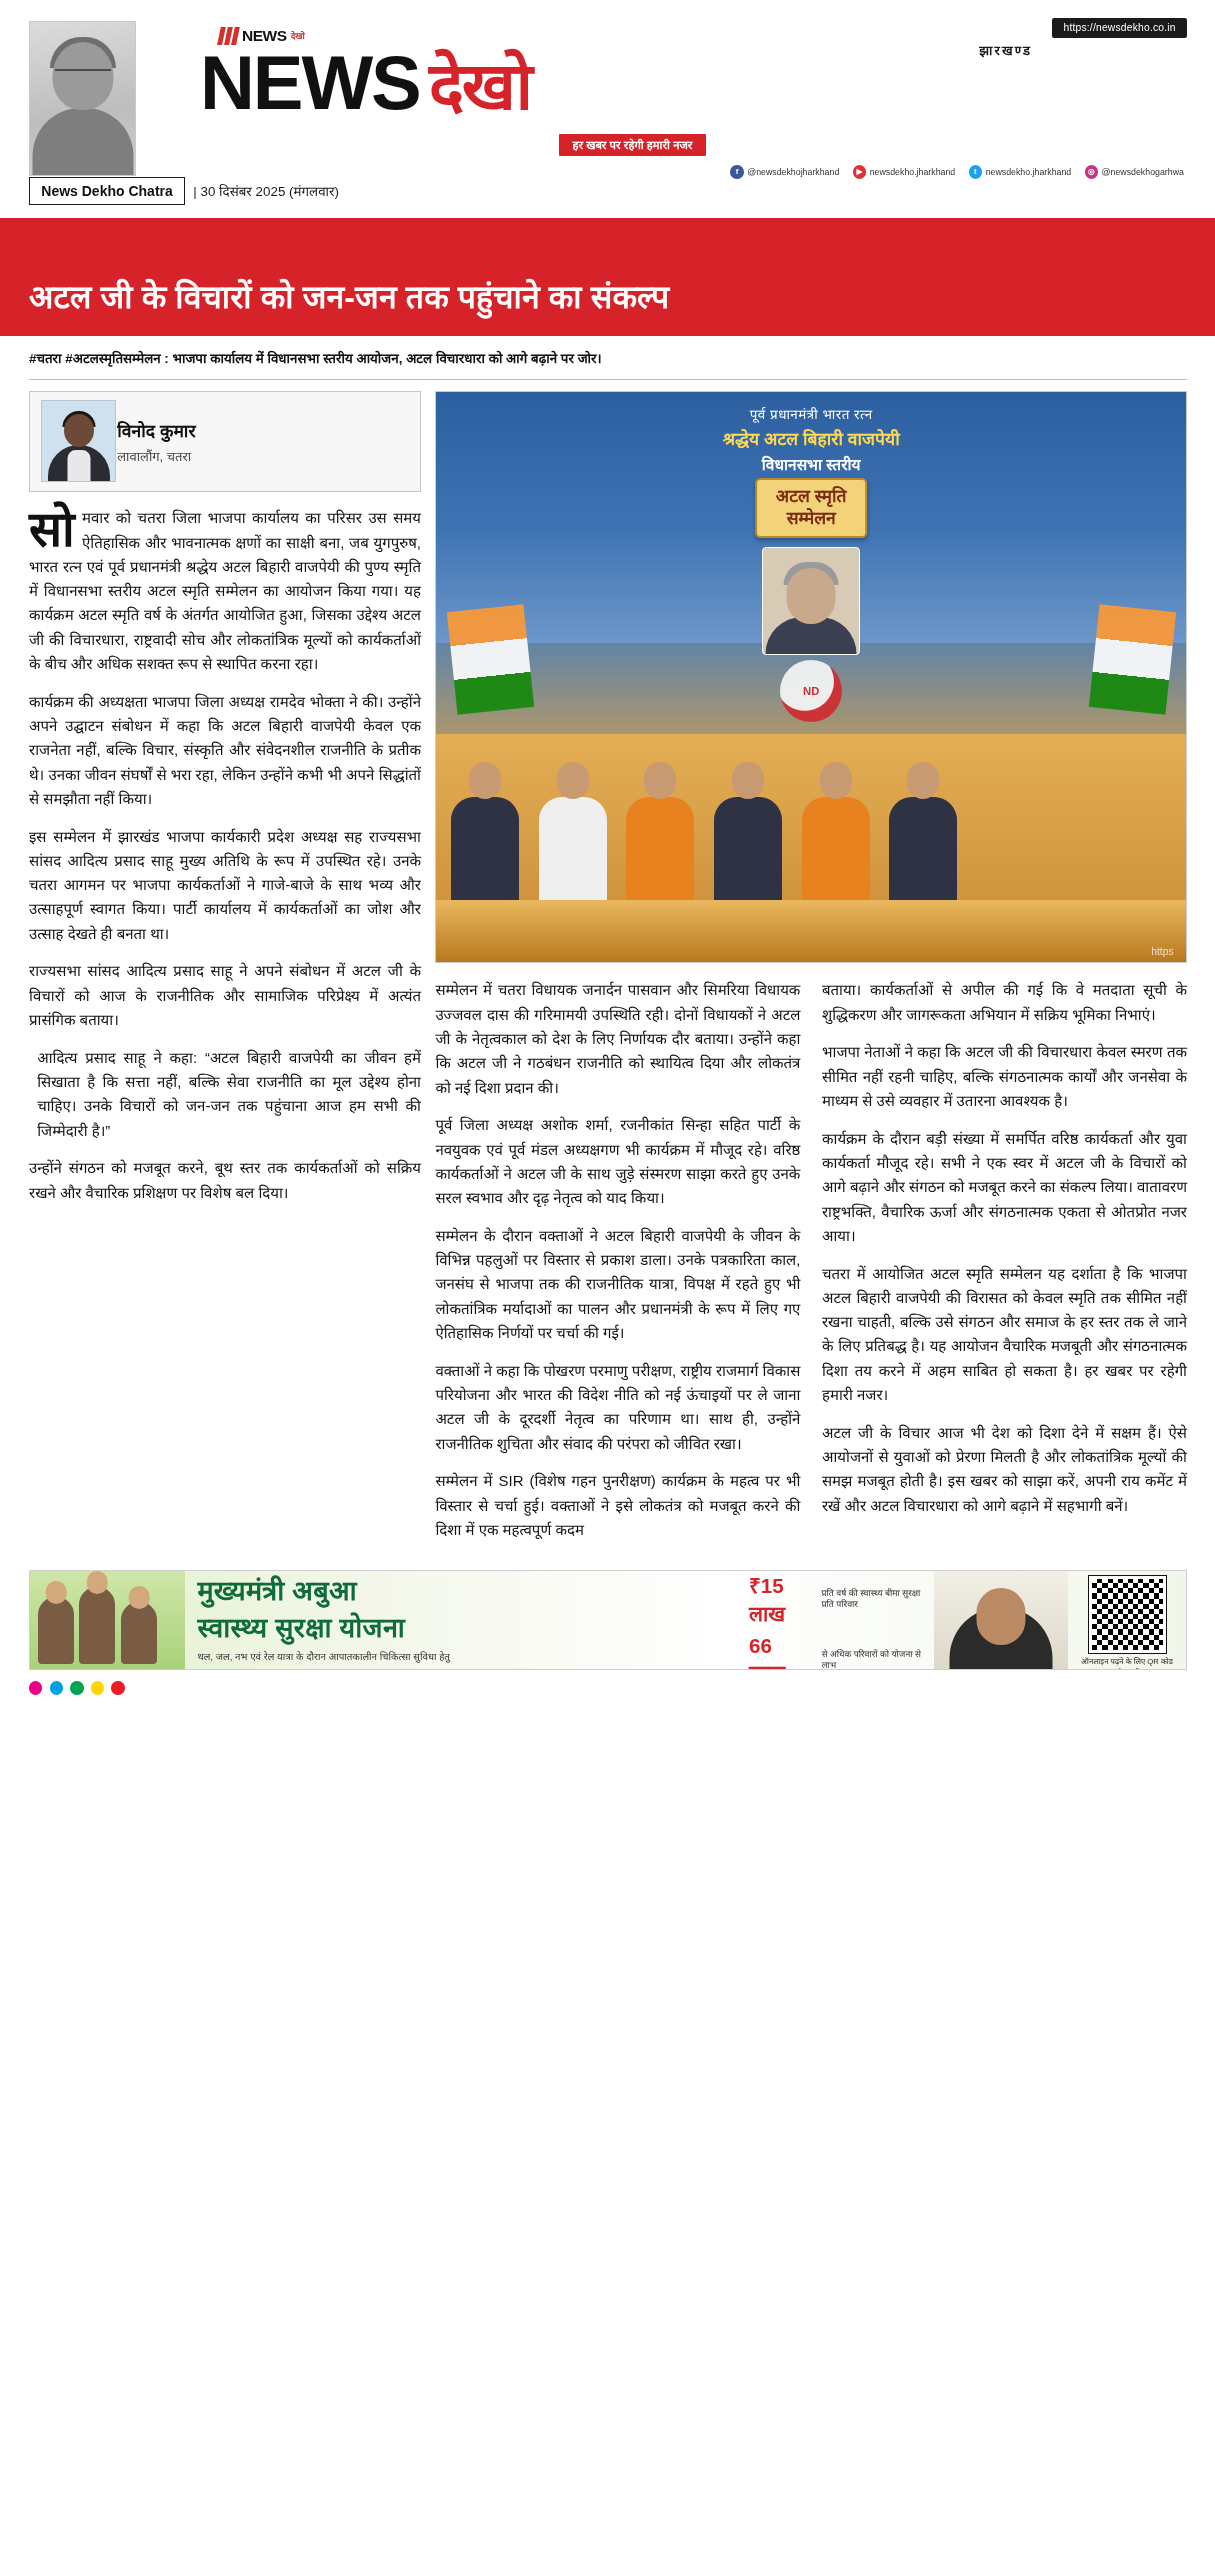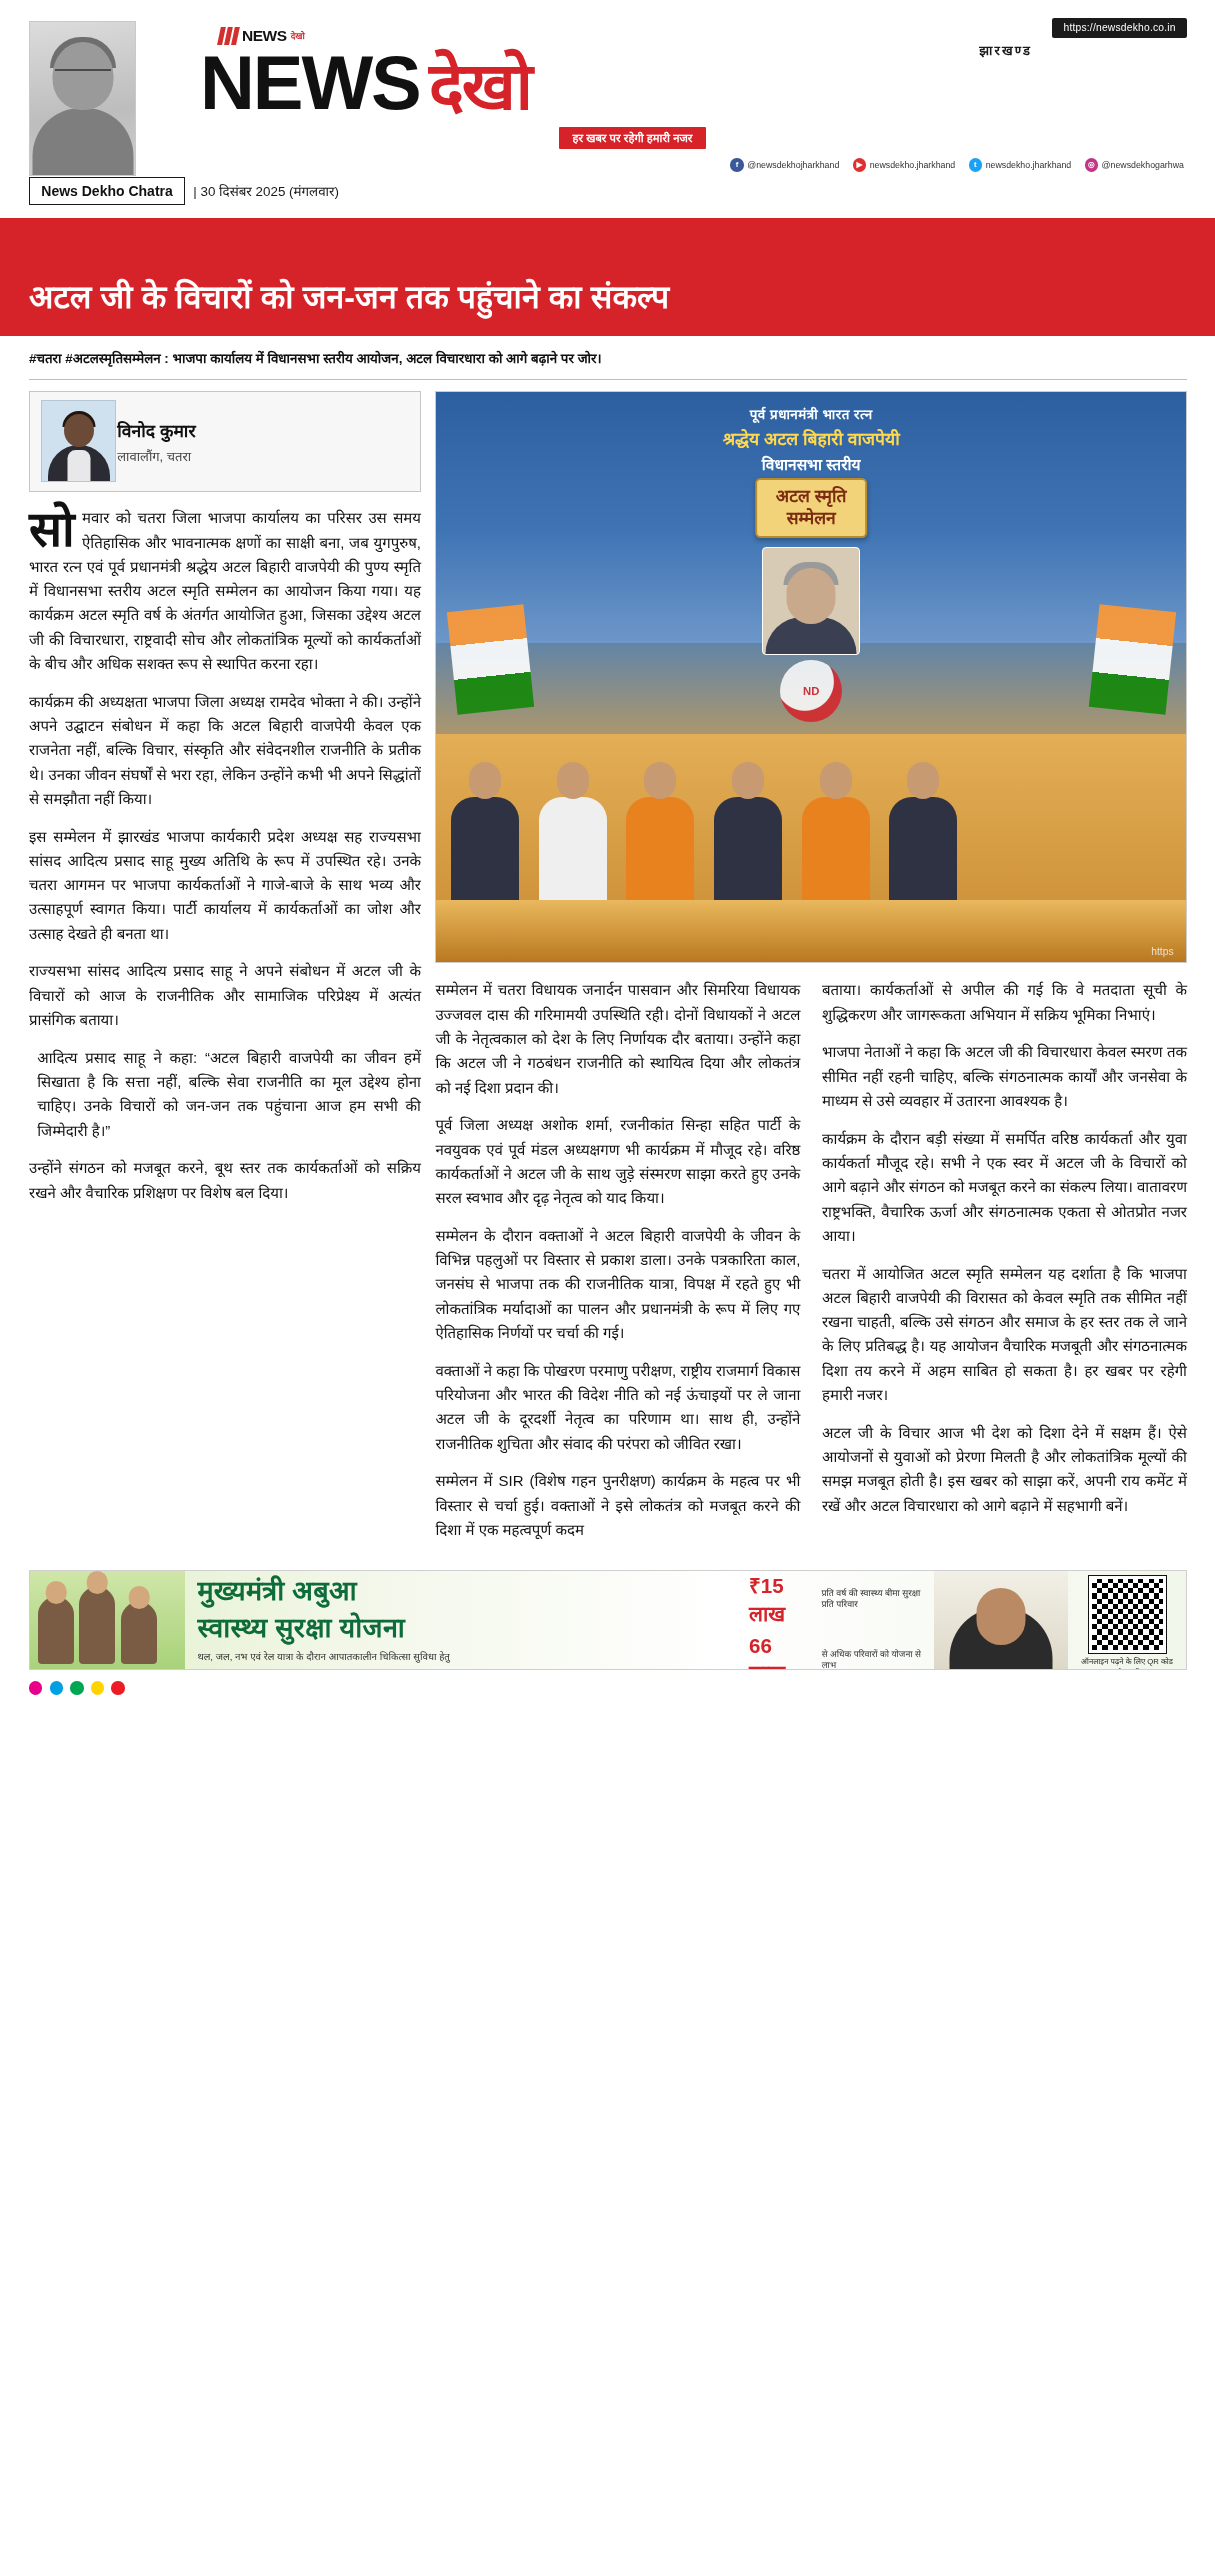--- a/index.html
+++ b/index.html
@@ -94,21 +94,21 @@
     font-size: 76px; font-weight: 900; letter-spacing: -2.1px; line-height: .92;
     color: #111; display:flex; align-items:baseline; gap: 9.3px;
     padding-left: 33px;
   }
   .big-news .dekho {
     color: #d6232a; font-size: 66px; font-weight:900;
     font-family: "Liberation Sans", sans-serif;
   }
   .tagline-red {
     background: #d6232a; color:#fff; font-size: 11.3px; font-weight:700;
-    display:inline-block; padding:3.6px 13.4px; margin-left: 392px; margin-top: 9px;
+    display:inline-block; padding:3.6px 13.4px; margin-left: 392px; margin-top: 16px;
     border-radius: 1px;
   }
   .socialrow {
     display:flex; gap: 13.4px; justify-content:flex-end; margin-top: 9.3px; padding-right: 3.1px;
   }
   .socialrow .sitem { display:flex; align-items:center; gap:3.6px; font-size:8.8px; color:#333; }
   .socialrow .sicon {
     width: 13.4px; height:13.4px; border-radius:50%; background:#d6232a; color:#fff;
     font-size: 7.7px; display:flex; align-items:center; justify-content:center; font-weight:700;
   }
@@ -165,21 +165,21 @@
 
   .lead-photo {
     flex: 1 1 auto; height: 572px; position: relative; overflow:hidden;
     border: 0.5px solid #ccc;
     background: linear-gradient(#2e5b8f, #4f80b5 40%, #d9a24a 70%, #c78e3e);
   }
   .lp-banner {
     position:absolute; left:0; right:0; top:0; height: 44%;
     background: linear-gradient(180deg,#2c5fa0,#3f74b4 55%, #6d97c9);
   }
-  .lp-banner .bline1 { position:absolute; top:13.4px; left:0; right:0; text-align:center; color:#fff; font-size:13.4px; font-weight:700; letter-spacing:0.5px; }
+  .lp-banner .bline1 { position:absolute; top:13.4px; left:0; right:0; text-align:center; color:#fff; font-size:13.4px; font-weight:400; letter-spacing:0.5px; }
   .lp-banner .bline2 { position:absolute; top:34px; left:0; right:0; text-align:center; color:#ffd84d; font-size:17.5px; font-weight:800; }
   .lp-banner .bline3 { position:absolute; top:61px; left:0; right:0; text-align:center; color:#fff; font-size:15.5px; font-weight:800; }
   .lp-plaque {
     position:absolute; left: 50%; transform: translateX(-50%); top: 86px;
     background:#f3d37a; border:2.1px solid #b98b2b; border-radius:5.2px; padding: 6.2px 18.5px;
     color:#7a2b12; font-weight:900; font-size: 17.5px; text-align:center; line-height:1.25;
     box-shadow: 0 2.1px 4.1px rgba(0,0,0,.25);
   }
   .lp-portrait {
     position:absolute; left: 50%; transform:translateX(-50%); top: 155px;

